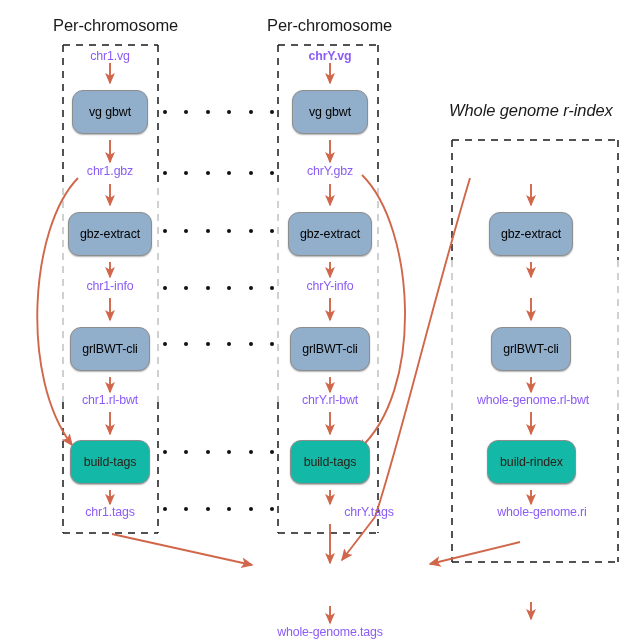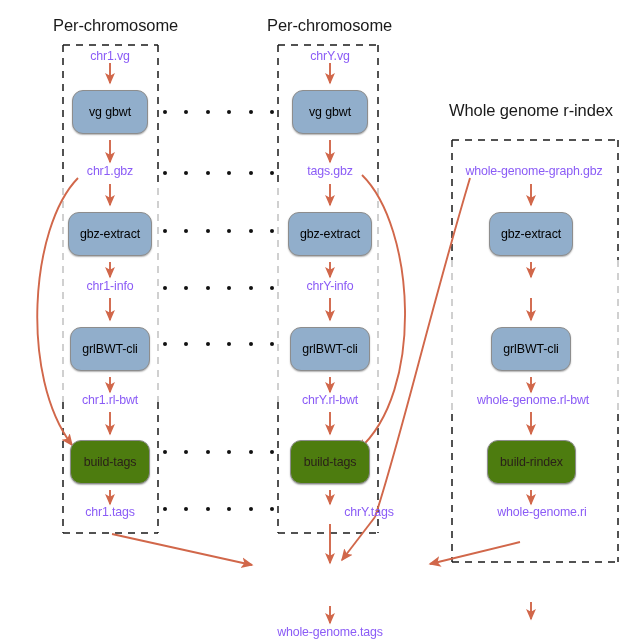--- a/index.html
+++ b/index.html
@@ -15,35 +15,35 @@
     letter-spacing:-0.1px;
   }
   .node{
     position:absolute;border-radius:11px;display:flex;align-items:center;
     justify-content:center;font-size:12.4px;box-sizing:border-box;
     border:1px solid #8d8d8d;
     box-shadow:0 1px 1.5px rgba(0,0,0,0.30);
     white-space:nowrap;letter-spacing:-0.1px;
   }
   .node.blue{background:#91aecb;color:#000000;}
-  .node.orange{background:#4d7c0f;color:#2a2119;}
+  .node.orange{background:#14b8a6;color:#2a2119;}
   .label{
     position:absolute;font-size:12.4px;color:#8b5cf6;white-space:nowrap;
     transform:translateX(-50%);letter-spacing:-0.15px;
   }
   .dot{position:absolute;width:4px;height:4px;border-radius:50%;background:#111;}
 </style>
 </head>
 <body>
 
 <div id="stage">
 
   <div class="group-title" style="left:53px;top:4px;">Per-chromosome</div>
   <div class="group-title" style="left:267px;top:4px;">Per-chromosome</div>
-  <div class="group-title" style="left:449px;top:89px;">Whole genome r-index</div>
+  <div class="group-title" style="left:449px;top:89px;font-style:italic;">Whole genome r-index</div>
 
   <svg class="layer">
     <defs>
       <marker id="ah" markerWidth="7" markerHeight="7" refX="5.2" refY="3" orient="auto" markerUnits="strokeWidth">
         <path d="M0,0.4 L6,3 L0,5.6 L1.4,3 Z" fill="#d1674a"></path>
       </marker>
       <marker id="ahs" markerWidth="8" markerHeight="8" refX="5.6" refY="3.1" orient="auto" markerUnits="strokeWidth">
         <path d="M0,0.3 L6.4,3.1 L0,5.9 L1.5,3.1 Z" fill="#d1674a"></path>
       </marker>
     </defs>
@@ -138,31 +138,30 @@
   <div class="label" style="left:110px;top:37px;">chr1.vg</div>
   <div class="node blue" style="left:72px;top:78px;width:76px;height:44px;">vg gbwt</div>
   <div class="label" style="left:110px;top:152px;">chr1.gbz</div>
   <div class="node blue" style="left:68px;top:200px;width:84px;height:44px;">gbz-extract</div>
   <div class="label" style="left:110px;top:267px;">chr1-info</div>
   <div class="node blue" style="left:70px;top:315px;width:80px;height:44px;">grlBWT-cli</div>
   <div class="label" style="left:110px;top:381px;">chr1.rl-bwt</div>
   <div class="node orange" style="left:70px;top:428px;width:80px;height:44px;">build-tags</div>
   <div class="label" style="left:110px;top:493px;">chr1.tags</div>
 
-  <div class="label" style="left:330px;top:37px;">chrY.vg</div>
+  <div class="label" style="left:330px;top:37px;font-weight:bold;">chrY.vg</div>
   <div class="node blue" style="left:292px;top:78px;width:76px;height:44px;">vg gbwt</div>
-  <div class="label" style="left:330px;top:152px;">tags.gbz</div>
+  <div class="label" style="left:330px;top:152px;">chrY.gbz</div>
   <div class="node blue" style="left:288px;top:200px;width:84px;height:44px;">gbz-extract</div>
   <div class="label" style="left:330px;top:267px;">chrY-info</div>
   <div class="node blue" style="left:290px;top:315px;width:80px;height:44px;">grlBWT-cli</div>
   <div class="label" style="left:330px;top:381px;">chrY.rl-bwt</div>
   <div class="node orange" style="left:290px;top:428px;width:80px;height:44px;">build-tags</div>
   <div class="label" style="left:330px;top:493px;margin-left:39px;">chrY.tags</div>
 
-  <div class="label" style="left:534px;top:152px;">whole-genome-graph.gbz</div>
   <div class="node blue" style="left:489px;top:200px;width:84px;height:44px;">gbz-extract</div>
   <div class="node blue" style="left:491px;top:315px;width:80px;height:44px;">grlBWT-cli</div>
   <div class="label" style="left:533px;top:381px;">whole-genome.rl-bwt</div>
   <div class="node orange" style="left:487px;top:428px;width:89px;height:44px;">build-rindex</div>
   <div class="label" style="left:534px;top:493px;margin-left:8px;">whole-genome.ri</div>
 
   <div class="label" style="left:330px;top:613px;">whole-genome.tags</div>
 
   <div id="dots">
       <div class="dot" style="left: 163px; top: 98px;"></div>

